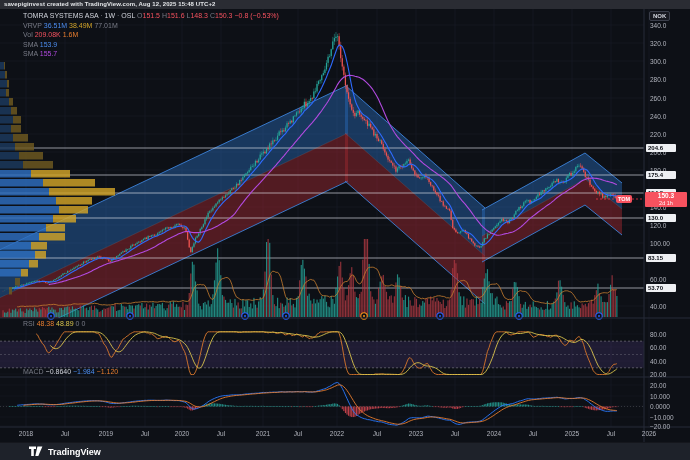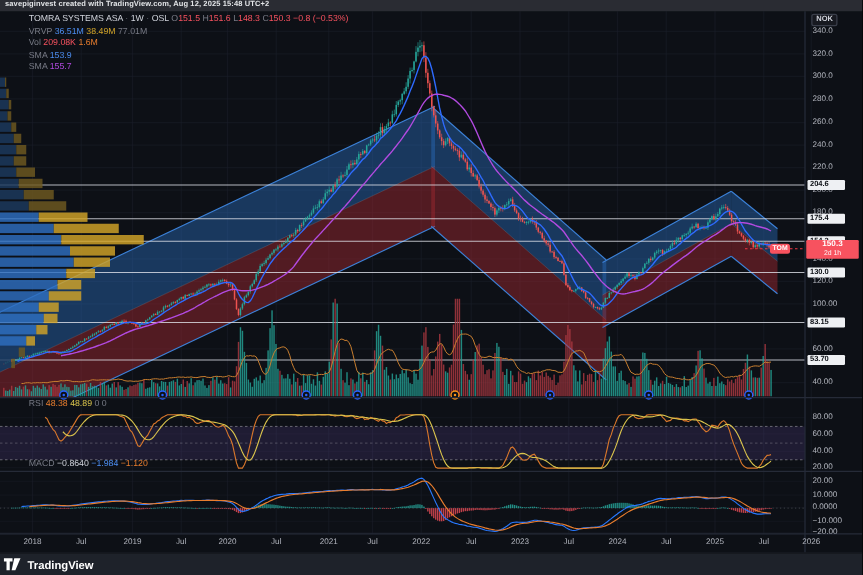--- a/index.html
+++ b/index.html
@@ -4,21 +4,21 @@
 <style>
   html,body{margin:0;padding:0;background:#000;}
   .screen{position:relative;width:690px;height:460px;background:var(--bg,#0d1016);overflow:hidden;
           font-family:"Liberation Sans",sans-serif;-webkit-font-smoothing:antialiased;}
   
   .topbar{position:absolute;left:0;top:0;width:100%;height:9px;background:var(--topbar,#2a2c33);
           color:#e3e5e8;font-size:6px;line-height:9px;padding-left:4px;box-sizing:border-box;
           font-weight:bold;letter-spacing:.1px;z-index:30;}
   
   .footer{position:absolute;left:0;bottom:0;width:100%;height:18px;background:var(--footer,#1e222a);
-          display:flex;align-items:center;gap:5px;padding-left:3px;box-sizing:border-box;z-index:30;
+          display:flex;align-items:center;gap:5px;padding-left:29px;box-sizing:border-box;z-index:30;
           border-top:1px solid #15171d;}
   .footer .brand{color:#ffffff;font-size:9px;font-weight:bold;}
   
   svg.chart{position:absolute;left:0;top:0;z-index:1;}
   
   .legend{position:absolute;left:23px;top:11px;z-index:20;pointer-events:none;}
   .lrow{font-size:7px;line-height:9.5px;white-space:nowrap;}
   .c-white{color:var(--text,#d1d4dc)} .c-gray{color:var(--muted,#787b86)}
   .c-red{color:var(--red,#f7525f)}   .c-blue{color:var(--blue,#4c8df0)}
   .c-gold{color:var(--gold,#d2a428)} .c-purple{color:var(--purple,#b24ae0)}

